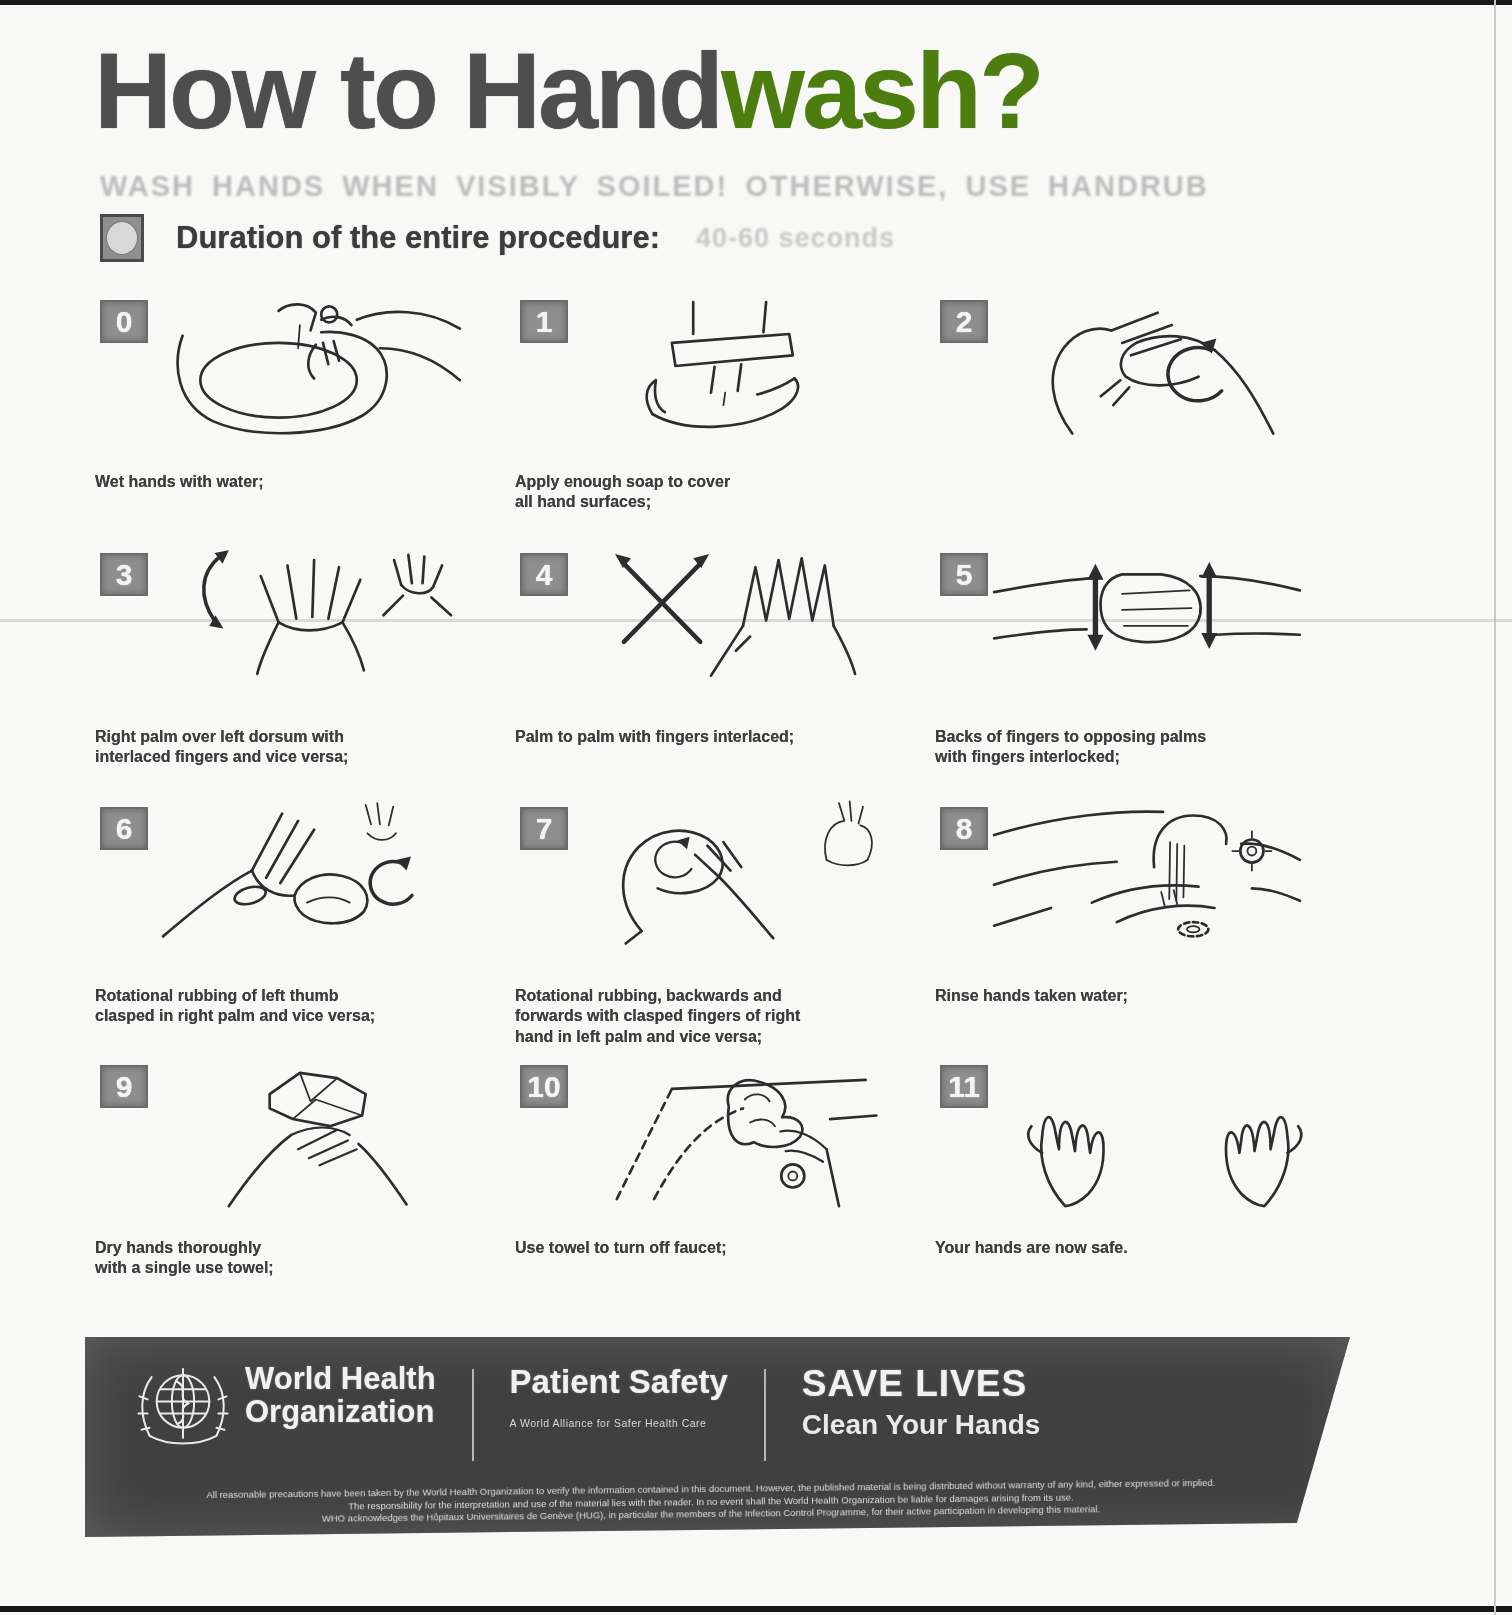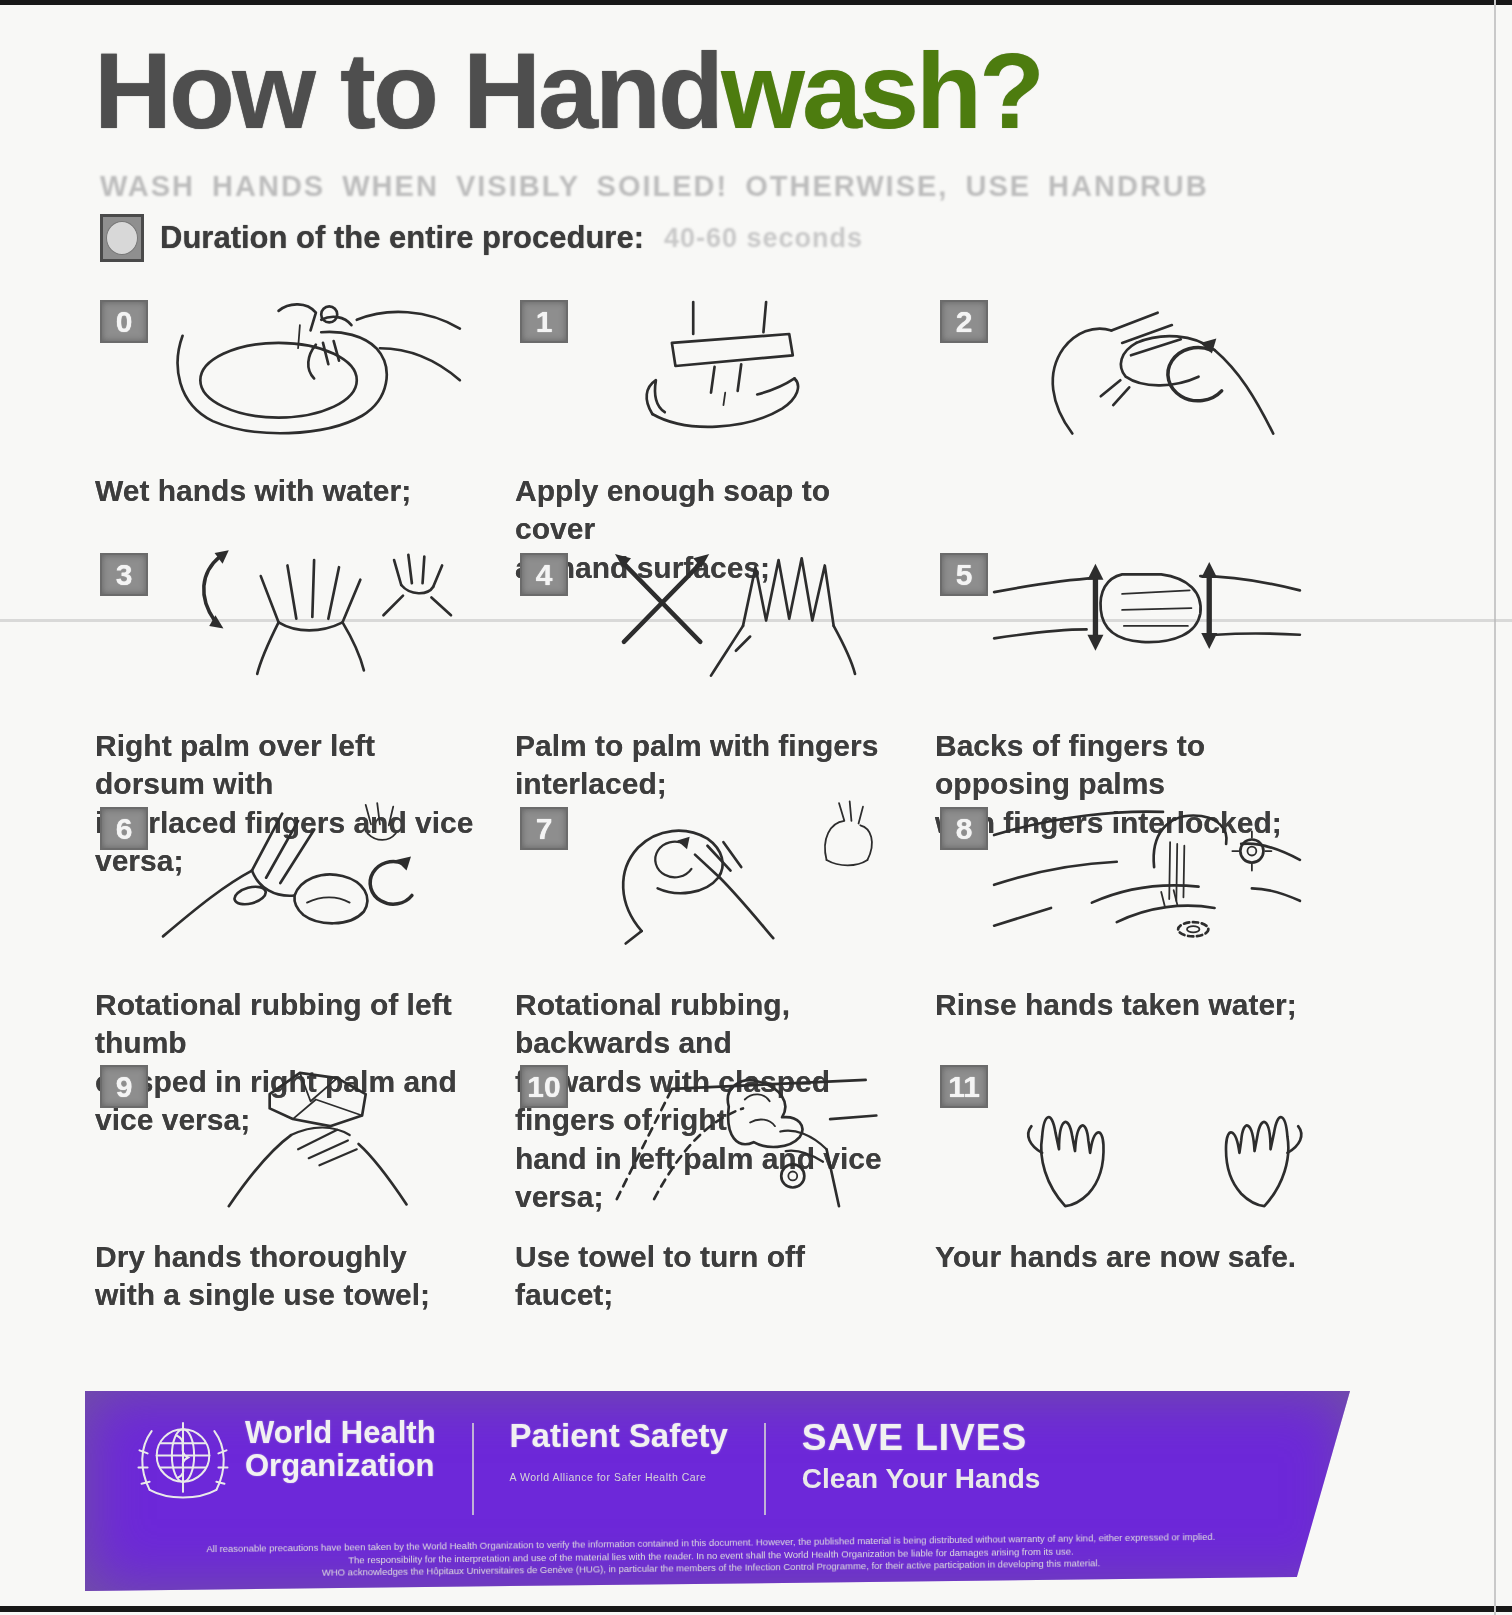--- a/index.html
+++ b/index.html
@@ -19,21 +19,21 @@
   .title{position:absolute;left:94px;top:28px;font-size:108px;font-weight:700;letter-spacing:-3px;white-space:nowrap;}
   .title .dark{color:#4e4e4e;text-shadow:0 0 1px #6a6a6a;margin-top:20px;}
   .title .light{color:#4d7c0f;text-shadow:0 0 1px #bdbdbd;}
 
   .subtitle{
     position:absolute;left:100px;top:170px;width:1300px;
     font-size:29px;font-weight:700;letter-spacing:2px;word-spacing:7px;
     color:#bcbcbc;filter:blur(1px);white-space:nowrap;
   }
 
-  .duration{position:absolute;left:100px;top:214px;display:flex;align-items:center;gap:16px;}
+  .duration{position:absolute;left:100px;top:214px;display:flex;align-items:center;gap:32px;}
   .clock-box{width:44px;height:48px;background:#8f8f8f;border:3px solid #4a4a4a;box-sizing:border-box;display:flex;align-items:center;justify-content:center;}
   .clock-face{width:30px;height:32px;border-radius:50%;background:#d8d8d8;border:1px solid #777;}
   .duration-label{font-size:31px;font-weight:700;color:#3c3c3c;text-shadow:0 0 1px #555;}
   .duration-value{font-size:27px;font-weight:700;color:#c8c8c8;filter:blur(1px);margin-left:4px;letter-spacing:1px;}
 
   
   .steps{position:absolute;left:95px;top:290px;width:1310px;display:grid;
     grid-template-columns:420px 420px 430px;grid-template-rows:235px 260px 268px 277px;}
   .cell{position:relative;}
   .badge{
@@ -42,39 +42,39 @@
     color:#f4f4f4;font-size:30px;font-weight:700;
     display:flex;align-items:center;justify-content:center;
     text-shadow:0 0 1px #fff;
     box-shadow:inset 0 0 6px rgba(60,60,60,.55);
   }
   .row1 .badge{top:28px}
   .row2 .badge{top:22px}
   .row3 .badge{top:12px}
   .cell svg.art{display:block;margin-left:52px;margin-top:4px;}
   .caption{
-    font-size:30px;font-weight:700;line-height:1.28;color:#3d3d3d;
+    font-size:16px;font-weight:700;line-height:1.28;color:#3d3d3d;
     white-space:pre-line;max-width:390px;margin-top:18px;text-shadow:0 0 .5px #666;
   }
   .row1 .caption{margin-top:38px}
   .row2 .caption{margin-top:32px}
   .row3 .caption{margin-top:16px}
 
   .art path,.art ellipse,.art circle{fill:none;stroke:#2d2d2d;stroke-width:3;stroke-linecap:round;stroke-linejoin:round;}
   .art .f{fill:#2d2d2d;stroke:none;}
   .art .w2{stroke-width:2;}
   .art .w25{stroke-width:2.5;}
   .art .w4{stroke-width:4;}
   .art .w5{stroke-width:5;}
   .art .w6{stroke-width:6;}
 
   
   .footer{
-    position:absolute;left:85px;top:1391px;width:1265px;height:200px;
-    background:#6d28d9;
+    position:absolute;left:85px;top:1337px;width:1265px;height:200px;
+    background:#404040;
     clip-path:polygon(0 0,100% 0,95.8% 93%,0 100%);
     box-shadow:inset 0 0 60px rgba(116,116,116,.6);
     color:#f1f1f1;
   }
   .footer-row{position:absolute;left:52px;top:26px;display:flex;align-items:flex-start;}
   .who-name{margin-left:16px;font-size:31px;font-weight:700;line-height:1.06;text-shadow:0 0 2px rgba(255,255,255,.4);}
   .fdiv{width:2px;height:92px;background:#d5d5d5;margin:6px 36px 0 36px;opacity:.8;}
   .ps-title{font-size:33px;font-weight:700;text-shadow:0 0 2px rgba(255,255,255,.4);}
   .ps-sub{font-size:10.5px;color:#d8d8d8;margin-top:16px;filter:blur(.4px);letter-spacing:.5px;}
   .sl-title{font-size:37px;font-weight:700;letter-spacing:1px;text-shadow:0 0 2px rgba(255,255,255,.45);}

